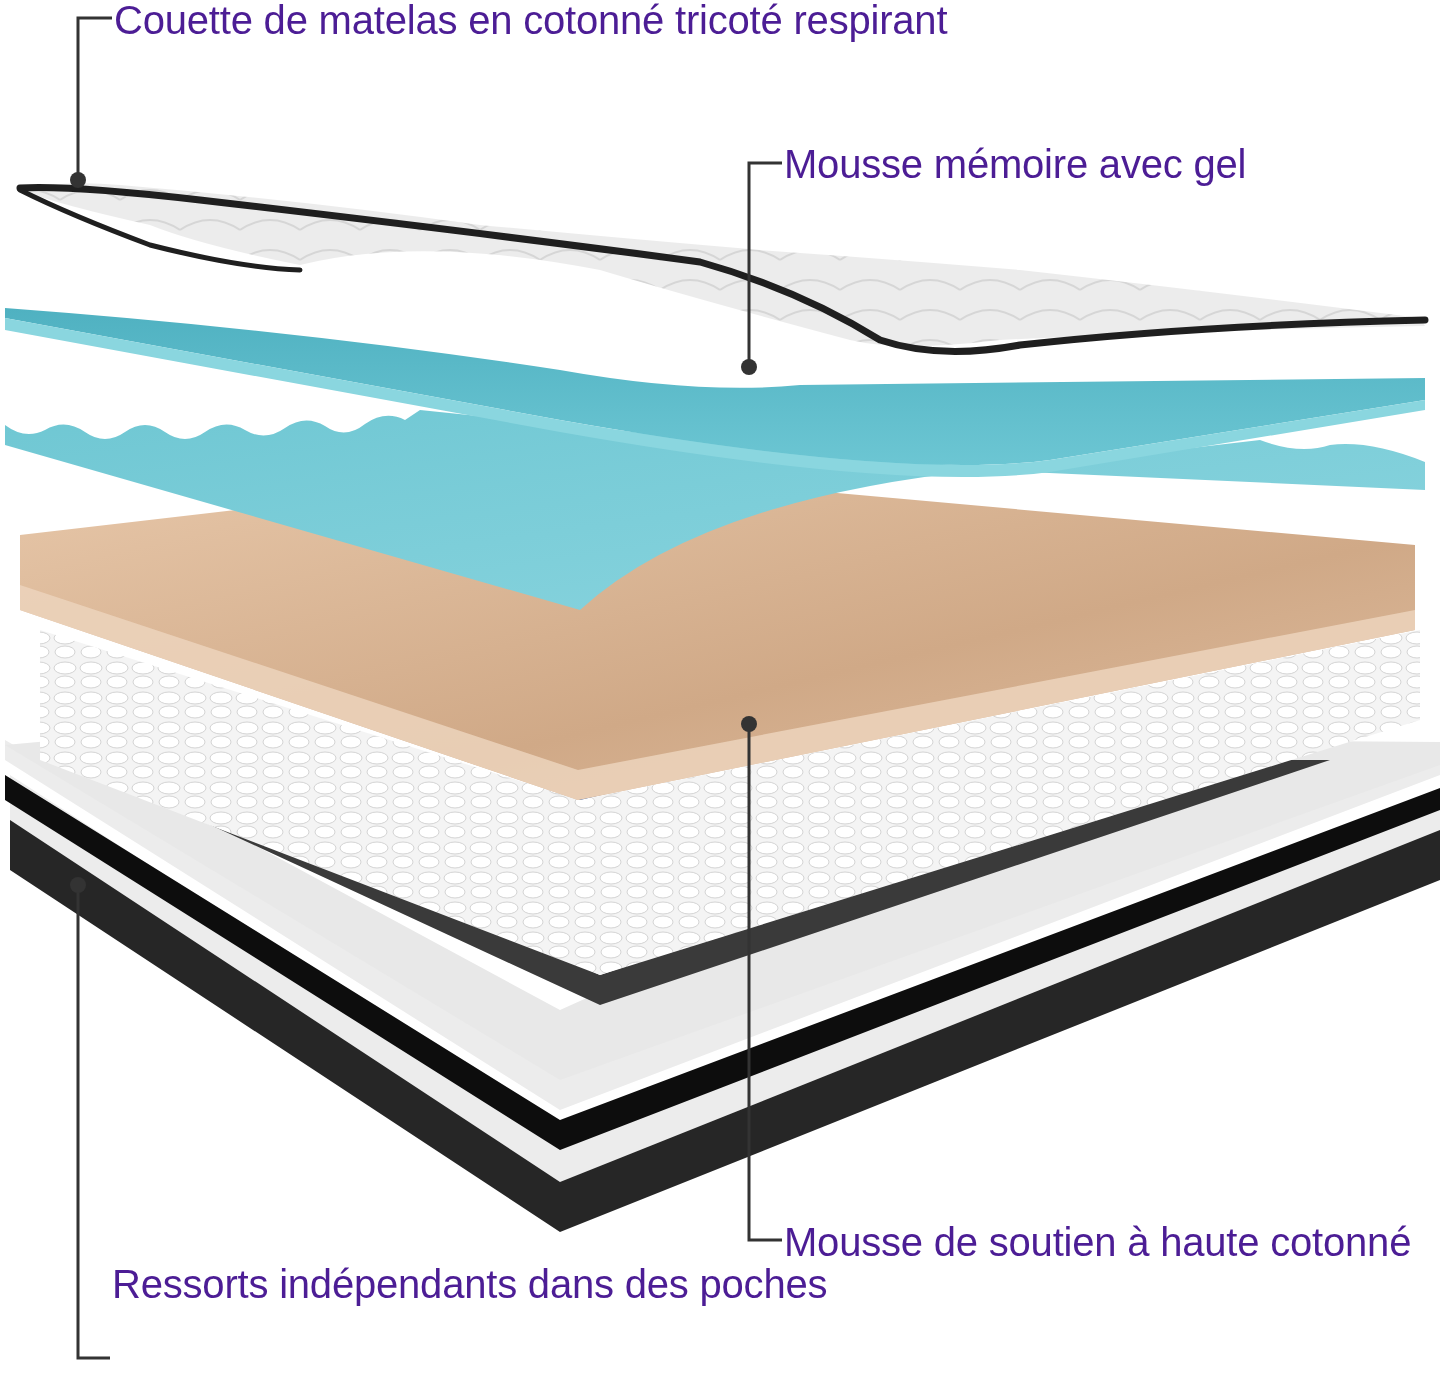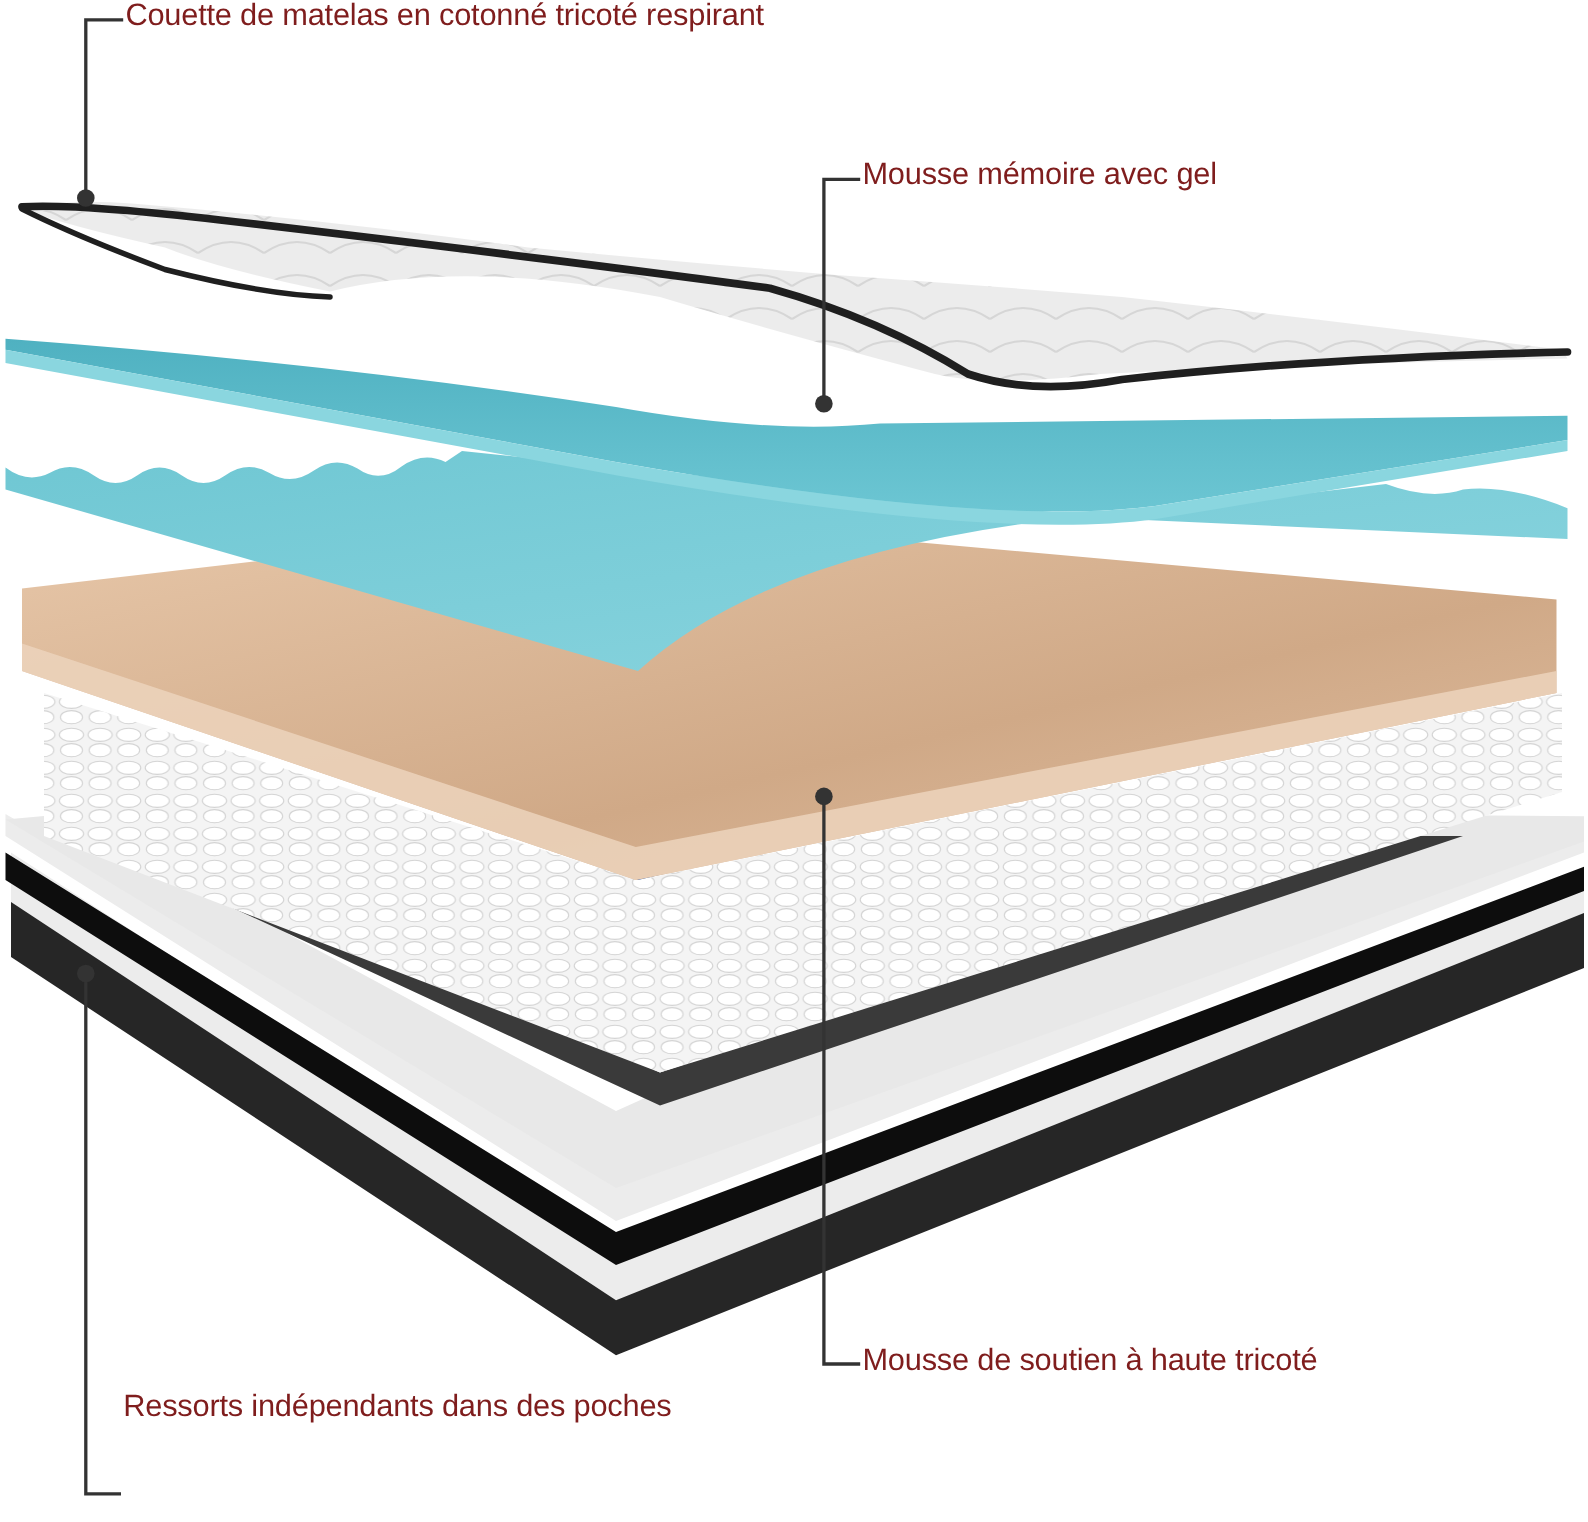--- a/index.html
+++ b/index.html
@@ -1,19 +1,19 @@
 <!DOCTYPE html>
 <html><head>
   <meta charset="utf-8">
   <style>
     html, body { margin: 0; padding: 0; background: #ffffff; }
     body { width: 1444px; height: 1384px; position: relative; overflow: hidden;
            font-family: "Liberation Sans", "DejaVu Sans", sans-serif; }
     #diagram { position: absolute; left: 0; top: 0; width: 1444px; height: 1384px; }
-    .label { position: absolute; font-size: 28px; color: #7f1d1d; white-space: nowrap;
+    .label { position: absolute; font-size: 40px; color: #4c1d95; white-space: nowrap;
              line-height: 1; letter-spacing: -0.2px; }
   </style>
 </head>
 <body>
 
 <svg id="diagram" viewBox="0 0 1444 1384" xmlns="http://www.w3.org/2000/svg">
   <defs>
     <linearGradient id="gelGrad" x1="0" y1="0" x2="0" y2="1">
       <stop offset="0" stop-color="#4fb1c1"></stop>
       <stop offset="1" stop-color="#6cc6d3"></stop>
@@ -105,14 +105,14 @@
     <circle cx="749" cy="724" r="8" fill="#333333"></circle>
   </g>
   <g>
     <polyline points="78,887 78,1358 110,1358" fill="none" stroke="#333333" stroke-width="3"></polyline>
     <circle cx="78" cy="885" r="8" fill="#333333"></circle>
   </g>
 </svg>
 
 <div class="label" style="left:114px; top:0px;">Couette de matelas en cotonné tricoté respirant</div>
 <div class="label" style="left:784px; top:144px;">Mousse mémoire avec gel</div>
-<div class="label" style="left:784px; top:1222px;">Mousse de soutien à haute tricoté</div>
+<div class="label" style="left:784px; top:1222px;">Mousse de soutien à haute cotonné</div>
 <div class="label" style="left:112px; top:1264px;">Ressorts indépendants dans des poches</div>
 
 </body></html>

